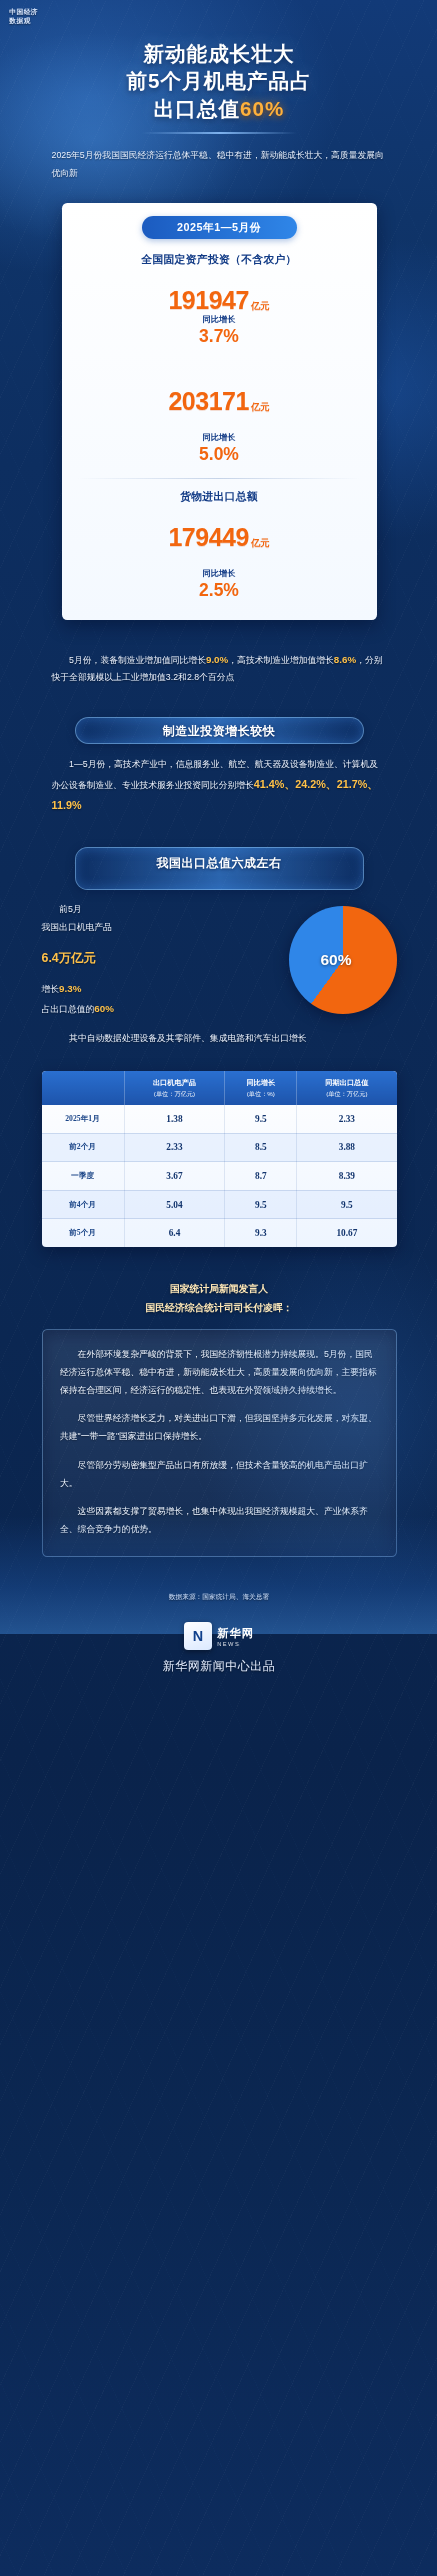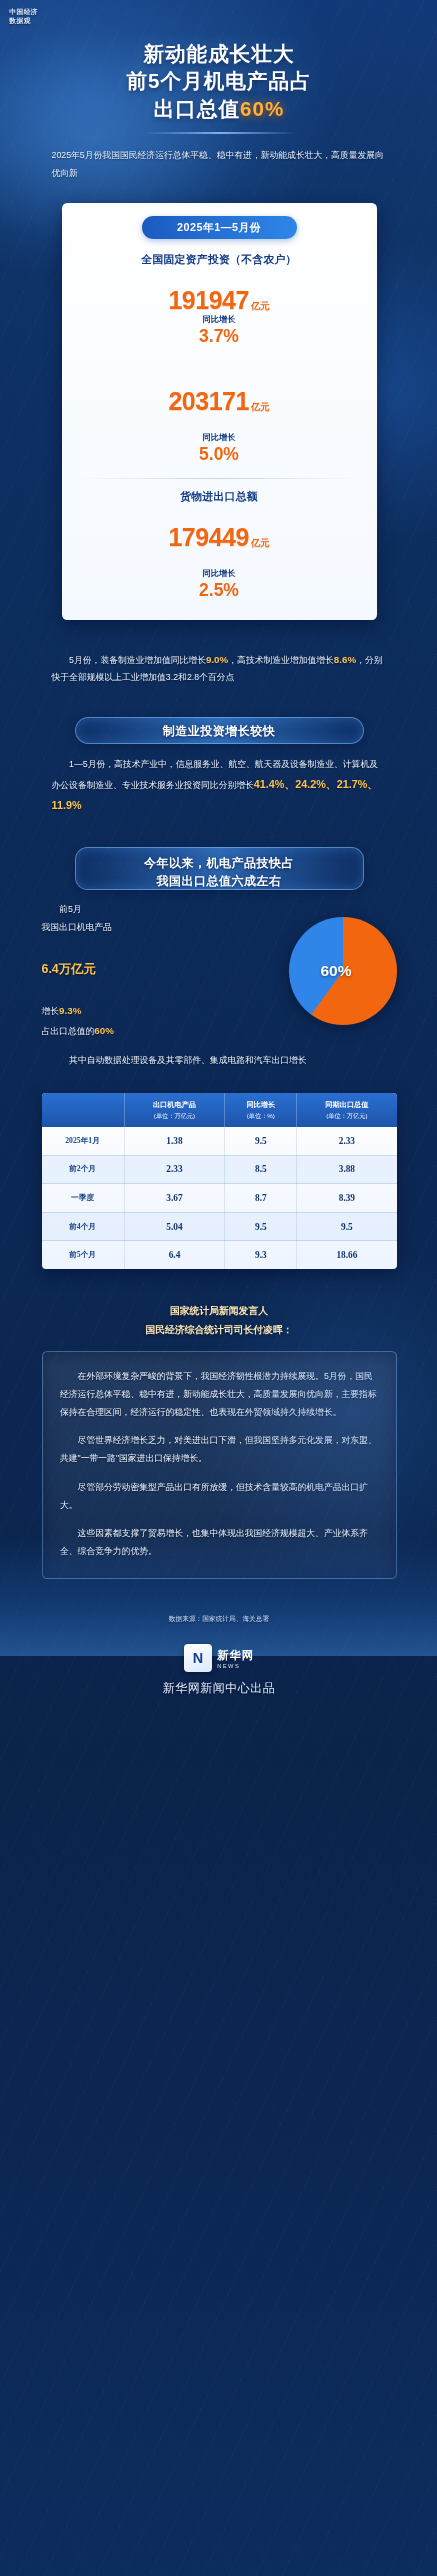--- a/index.html
+++ b/index.html
@@ -218,21 +218,21 @@
   .pie-wrap {
     position: relative;
     margin: 11.3px auto 0;
     width: 355px;
     display: flex;
     align-items: center;
     justify-content: space-between;
     gap: 10.3px;
   }
   .pie-text { width: 185px; color: #eef4ff; font-size: 8.8px; line-height: 2.0; text-shadow: 0 0.5px 1.5px rgba(0,0,0,.45); }
-  .pie-text .pv { color: #ffc24a; font-weight: bold; font-size: 12.4px; display: block; margin: 20px 0; }
+  .pie-text .pv { color: #ffc24a; font-weight: bold; font-size: 12.4px; display: block; margin: 9px 0; }
   .pie-text .pv2 { color: #ffc24a; font-weight: bold; font-size: 9.8px; }
   .pie-chart {
     position: relative;
     width: 108px; height: 108px;
     border-radius: 50%;
     background: conic-gradient(#f2660f 0deg 216deg, #2f86e8 216deg 360deg);
     box-shadow: 0 3.1px 13.4px rgba(0,10,40,.5);
     flex: none;
   }
   .pie-label {
@@ -446,21 +446,20 @@
 
   <div class="section">
     <div class="sec-title">制造业投资增长较快</div>
     <div class="sec-body">
       <span>　　1—5月份，高技术产业中，信息服务业、航空、航天器及设备制造业、计算机及办公设备制造业、专业技术服务业投资同比分别增长</span><span class="hl-lg">41.4%、24.2%、21.7%、11.9%</span>
     </div>
   </div>
 
   <div class="section">
     <div class="sec-title two-line">
-      <div>今年以来，机电产品技快占</div>
       <div>我国出口总值六成左右</div>
     </div>
 
     <div class="pie-wrap">
       <div class="pie-text">
         <div>　　前5月</div>
         <div>我国出口机电产品</div>
         <span class="pv">6.4万亿元</span>
         <div>
           <span>增长</span><span class="pv2">9.3%</span>
@@ -518,21 +517,21 @@
         <tr>
           <td>前4个月</td>
           <td>5.04</td>
           <td>9.5</td>
           <td>9.5</td>
         </tr>
         <tr>
           <td>前5个月</td>
           <td>6.4</td>
           <td>9.3</td>
-          <td>18.66</td>
+          <td>10.67</td>
         </tr>
       </tbody>
     </table>
   </div>
 
   <div class="speaker">
     <div>国家统计局新闻发言人</div>
     <div>国民经济综合统计司司长付凌晖：</div>
   </div>
 

